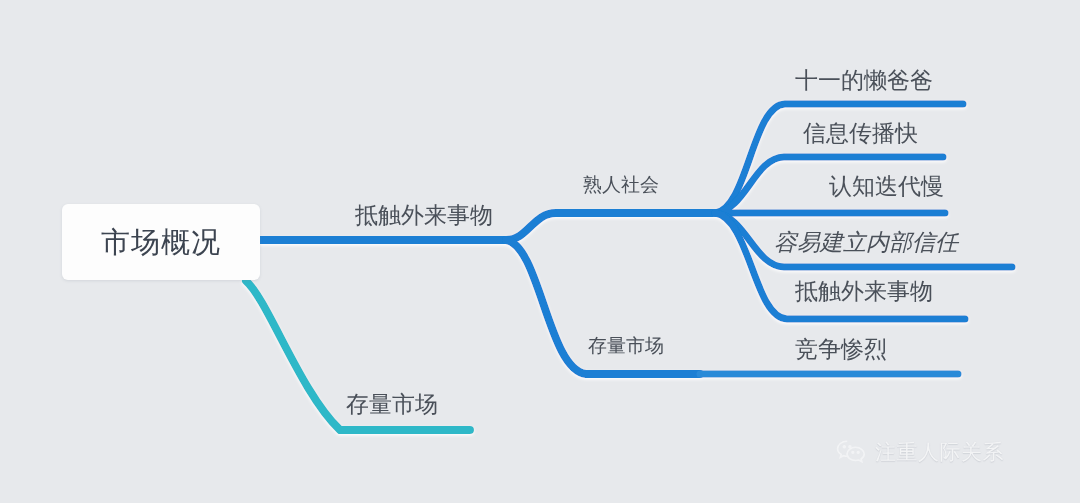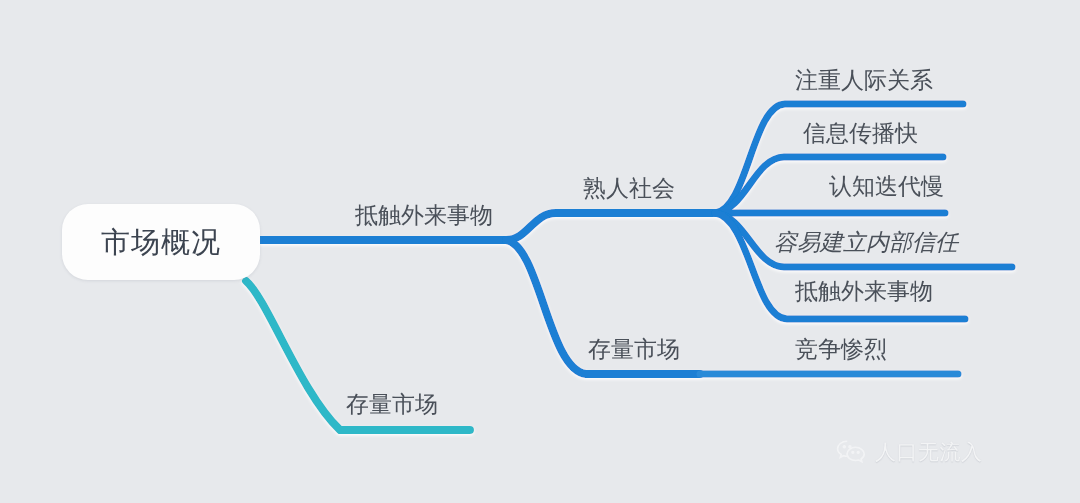--- a/index.html
+++ b/index.html
@@ -29,21 +29,21 @@
     height: 503px;
   }
   
   .root-node {
     position: absolute;
     left: 62px;
     top: 204px;
     width: 198px;
     height: 76px;
     background: #fdfdfd;
-    border-radius: 26px;
+    border-radius: 6px;
     box-shadow: 0 1px 3px rgba(120,130,145,0.18);
     display: flex;
     align-items: center;
     justify-content: center;
     box-sizing: border-box;
   }
   .root-label {
     font-size: 29px;
     color: #3c4450;
     letter-spacing: 1px;
@@ -51,21 +51,21 @@
     white-space: nowrap;
   }
   
   .node-label {
     position: absolute;
     color: #4a5059;
     white-space: nowrap;
     line-height: 1;
   }
   .lvl1 { font-size: 23px; }
-  .lvl2 { font-size: 23px; }
+  .lvl2 { font-size: 19px; font-family: Liberation Mono, monospace; }
   .lvl3 { font-size: 23px; }
 
   
   .watermark {
     position: absolute;
     left: 836px;
     top: 438px;
     display: flex;
     align-items: center;
     gap: 9px;
@@ -125,21 +125,21 @@
   </div>
 
   <div class="node-label lvl1" style="left:355px; top:204px;">抵触外来事物</div>
 
   <div class="node-label lvl1" style="left:346px; top:393px;">存量市场</div>
 
   <div class="node-label lvl2" style="left:583px; top:177px;">熟人社会</div>
 
   <div class="node-label lvl2" style="left:588px; top:338px;">存量市场</div>
 
-  <div class="node-label lvl3" style="left:795px; top:69px;">注重人际关系</div>
+  <div class="node-label lvl3" style="left:795px; top:69px;">十一的懒爸爸</div>
 
   <div class="node-label lvl3" style="left:795px; top:122px;margin-left:8px;">信息传播快</div>
 
   <div class="node-label lvl3" style="left:829px; top:177px;font-family:Liberation Mono, monospace;">认知迭代慢</div>
 
   <div class="node-label lvl3" style="left:774px; top:231px;font-style:italic;">容易建立内部信任</div>
 
   <div class="node-label lvl3" style="left:795px; top:280px;">抵触外来事物</div>
 
   <div class="node-label lvl3" style="left:795px; top:338px;">竞争惨烈</div>
@@ -150,16 +150,16 @@
         <g fill="none" stroke="#ffffff" stroke-width="1.6" opacity="0.95">
           <path d="M11.2 2.2 C5.6 2.2 1.6 5.8 1.6 9.8 C1.6 12.1 3.0 14.1 5.2 15.4 L4.3 18.4 L7.6 16.7 C8.7 17.0 9.9 17.2 11.2 17.2 C11.6 17.2 12.0 17.2 12.4 17.1"></path>
           <path d="M19.6 8.3 C24.3 8.3 28.2 11.4 28.2 15.0 C28.2 17.0 27.0 18.8 25.1 20.0 L25.8 22.6 L22.9 21.1 C21.9 21.4 20.8 21.5 19.6 21.5 C14.9 21.5 11.0 18.6 11.0 15.0 C11.0 11.4 14.9 8.3 19.6 8.3 Z"></path>
           <circle cx="8.3" cy="7.7" r="0.95" fill="#ffffff"></circle>
           <circle cx="13.9" cy="7.7" r="0.95" fill="#ffffff"></circle>
           <circle cx="16.8" cy="13.3" r="0.85" fill="#ffffff"></circle>
           <circle cx="22.2" cy="13.3" r="0.85" fill="#ffffff"></circle>
         </g>
       </svg>
     </span>
-    <span class="watermark-text">人口无流入</span>
+    <span class="watermark-text">注重人际关系</span>
   </div>
 
 </div>
 
 </body></html>

